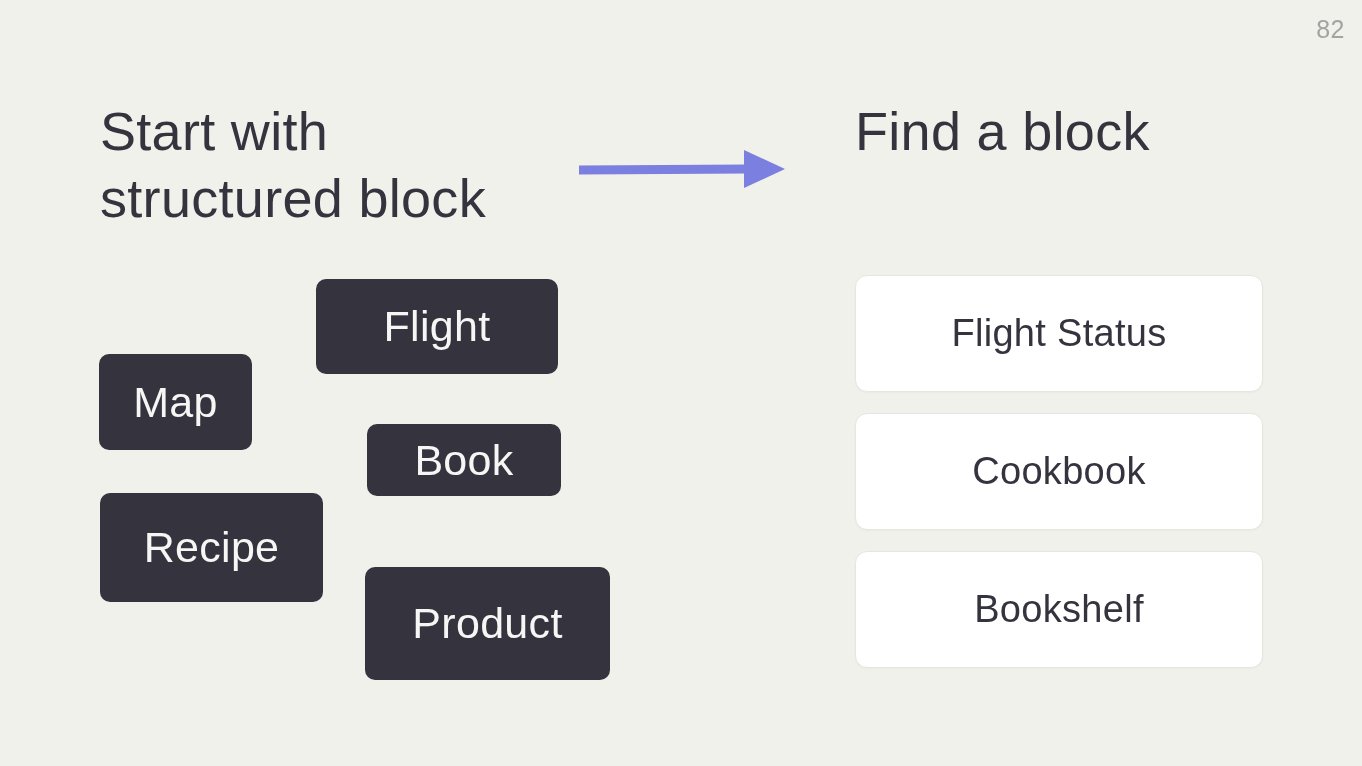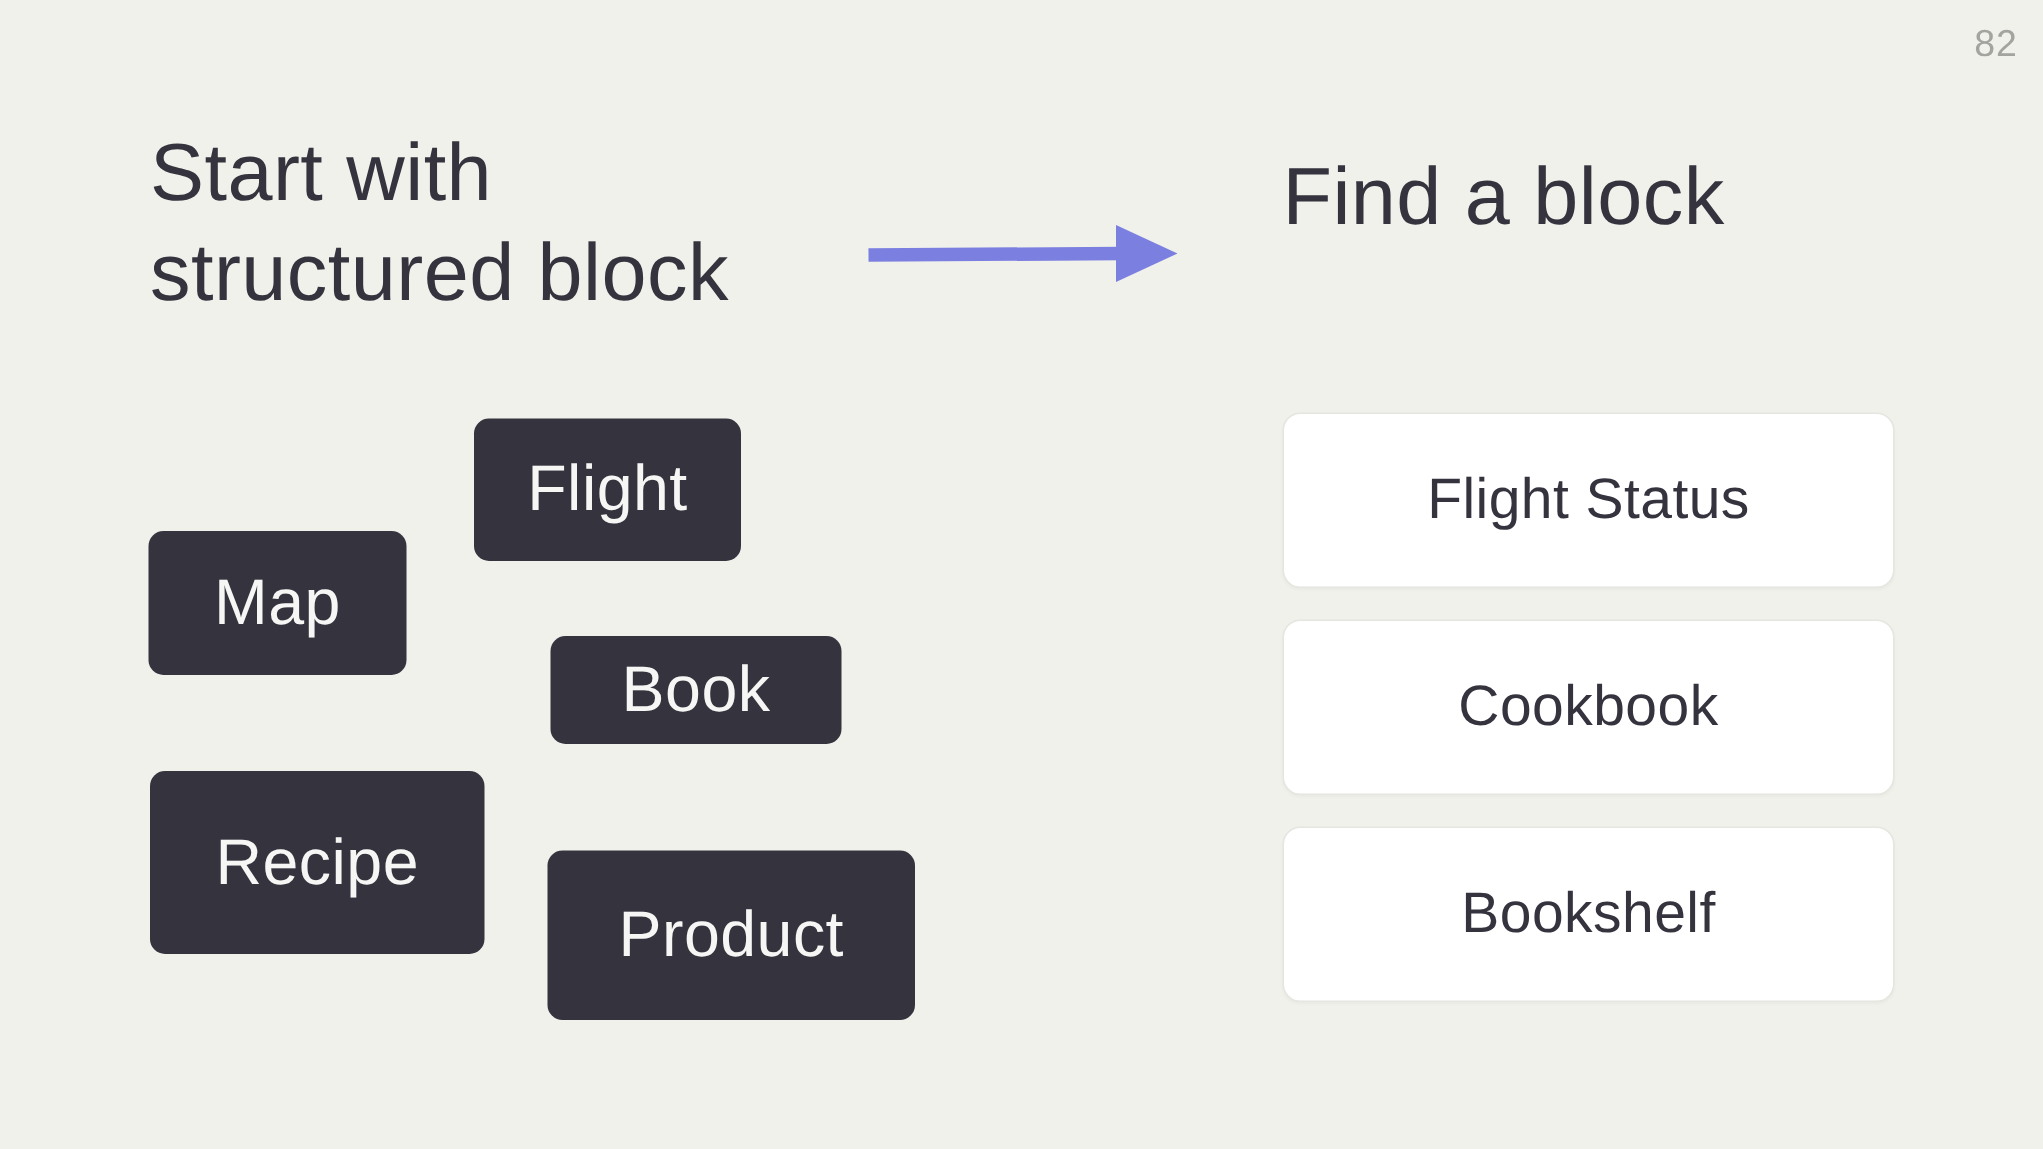--- a/index.html
+++ b/index.html
@@ -24,44 +24,44 @@
     letter-spacing: 0.5px;
   }
   .heading {
     position: absolute;
     font-size: 54px;
     line-height: 67px;
     color: var(--dark, #34333e);
     letter-spacing: 0.3px;
     font-weight: 400;
   }
-  .heading-left  { left: 100px; top: 82px; }
+  .heading-left  { left: 100px; top: 98px; }
   .heading-right { left: 855px; top: 98px; }
   .arrow-svg {
     position: absolute;
     left: 577px;
     top: 147px;
     width: 210px;
     height: 44px;
   }
   .tag {
     position: absolute;
     background: var(--dark, #34333e);
     color: #f6f6f4;
     border-radius: 10px;
     display: flex;
     align-items: center;
     justify-content: center;
     font-size: 43px;
     letter-spacing: 0.3px;
   }
-  .tag-flight  { left: 316px; top: 279px; width: 178px; height: 95px; }
-  .tag-map     { left:  99px; top: 354px; width: 172px; height: 96px; text-align: center; }
+  .tag-flight  { left: 316px; top: 279px; width: 242px; height: 95px; }
+  .tag-map     { left:  99px; top: 354px; width: 153px; height: 96px; text-align: center; }
   .tag-book    { left: 367px; top: 424px; width: 194px; height: 72px; }
-  .tag-recipe  { left: 100px; top: 493px; width: 223px; height: 122px; margin-top: 21px; }
+  .tag-recipe  { left: 100px; top: 493px; width: 223px; height: 109px; }
   .tag-product { left: 365px; top: 567px; width: 245px; height: 113px; }
   .card {
     position: absolute;
     left: 855px;
     width: 408px;
     height: 117px;
     background: var(--card-bg, #ffffff);
     border: 1px solid var(--card-border, #e4e6df);
     border-radius: 12px;
     box-sizing: border-box;

